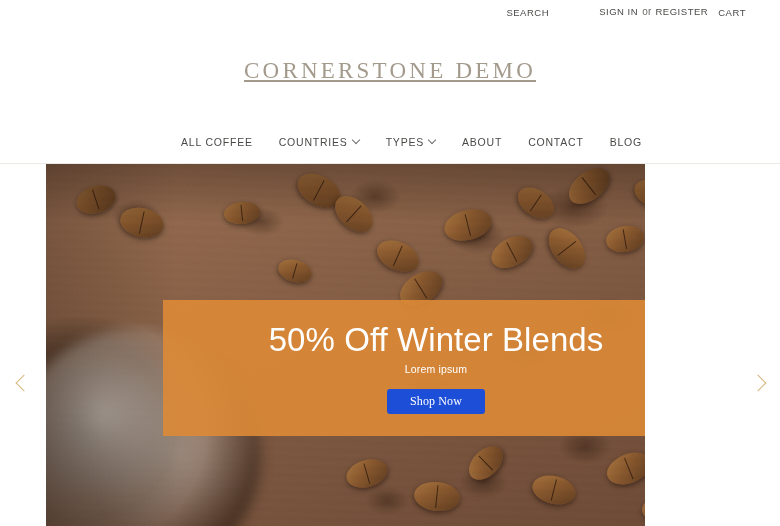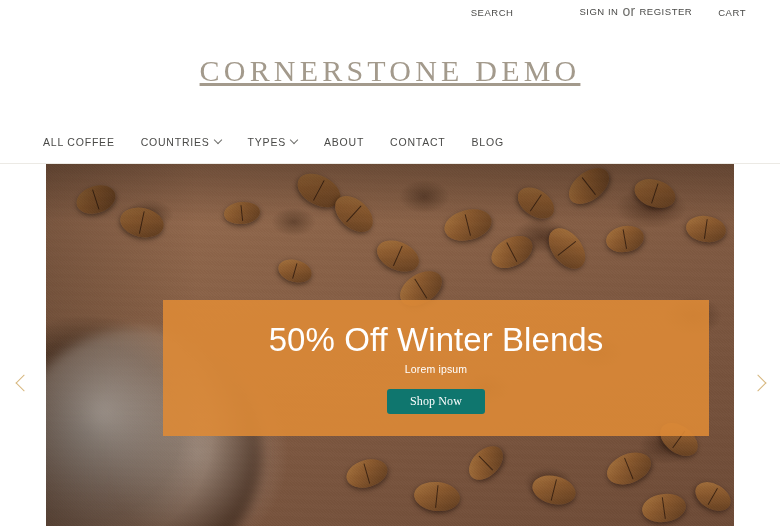--- a/index.html
+++ b/index.html
@@ -26,71 +26,71 @@
     height: 22px;
     display: flex;
     align-items: center;
     justify-content: flex-end;
     padding-right: 34px;
     background: #ffffff;
   }
   .utility-list {
     display: flex;
     align-items: center;
-    gap: 26px;
+    gap: 10px;
     list-style: none;
     text-align: right;
   }
   .utility-link {
     font-size: 9.5px;
     letter-spacing: 0.055em;
     color: #4a4a48;
     text-transform: uppercase;
     text-decoration: none;
     white-space: nowrap;
     cursor: pointer;
   }
   .utility-group {
     display: flex;
     align-items: center;
     gap: 4px;
     white-space: nowrap;
     margin-left: 40px;
   }
   .utility-or {
-    font-size: 14px;
+    font-size: 10px;
     color: #6d6d6a;
     text-transform: lowercase;
     letter-spacing: 0.02em;
   }
 
   
   .header-logo-wrap {
     height: 98px;
     display: flex;
     align-items: center;
     justify-content: center;
     background: #ffffff;
   }
   .logo-text {
     font-family: "Liberation Serif", serif;
-    font-size: 30px;
+    font-size: 23px;
     letter-spacing: 0.14em;
     color: #a39a8c;
     text-transform: uppercase;
     white-space: nowrap;
     cursor: pointer;
   }
 
   
   .main-nav {
     height: 44px;
     display: flex;
     align-items: center;
-    justify-content: flex-start;
+    justify-content: center;
     background: #ffffff;
     border-bottom: 1px solid #eceae5;
     padding-left: 43px;
   }
   .nav-list {
     display: flex;
     align-items: center;
     gap: 26px;
     list-style: none;
   }
@@ -132,21 +132,21 @@
     width: 780px;
     height: 362px;
     background: #ffffff;
     overflow: hidden;
   }
 
   .hero-image {
     position: absolute;
     left: 46px;
     top: 0;
-    width: 688px;
+    width: 599px;
     height: 362px;
     overflow: hidden;
     background: #7a5440;
   }
 
   
   .hero-photo {
     position: absolute;
     inset: 0;
     background:
@@ -241,21 +241,21 @@
     letter-spacing: 0.015em;
   }
   .promo-button {
     margin-top: 14px;
     display: inline-flex;
     align-items: center;
     justify-content: center;
     min-width: 98px;
     height: 25px;
     padding: 12px 16px;
-    background: #0f766e;
+    background: #1d4ed8;
     border: none;
     border-radius: 3px;
     color: #ffffff;
     font-family: "Liberation Serif", serif;
     font-size: 12px;
     letter-spacing: 0.01em;
     cursor: pointer;
     white-space: nowrap;
   }
 

